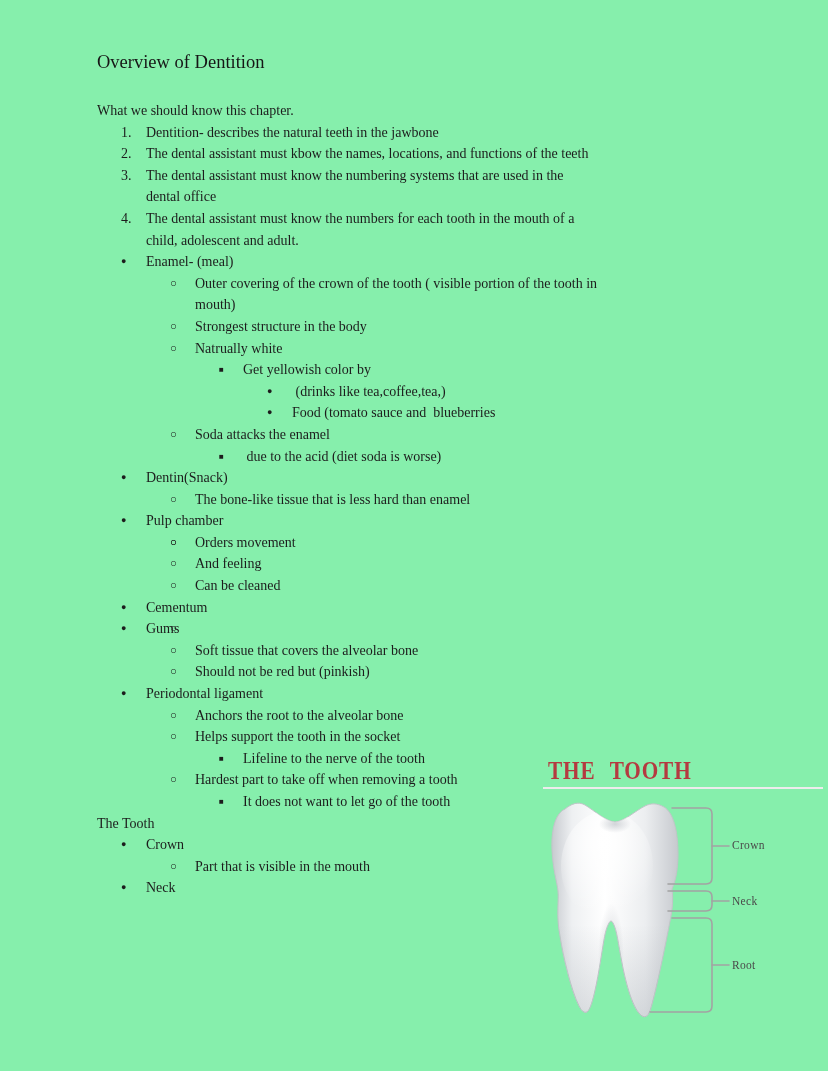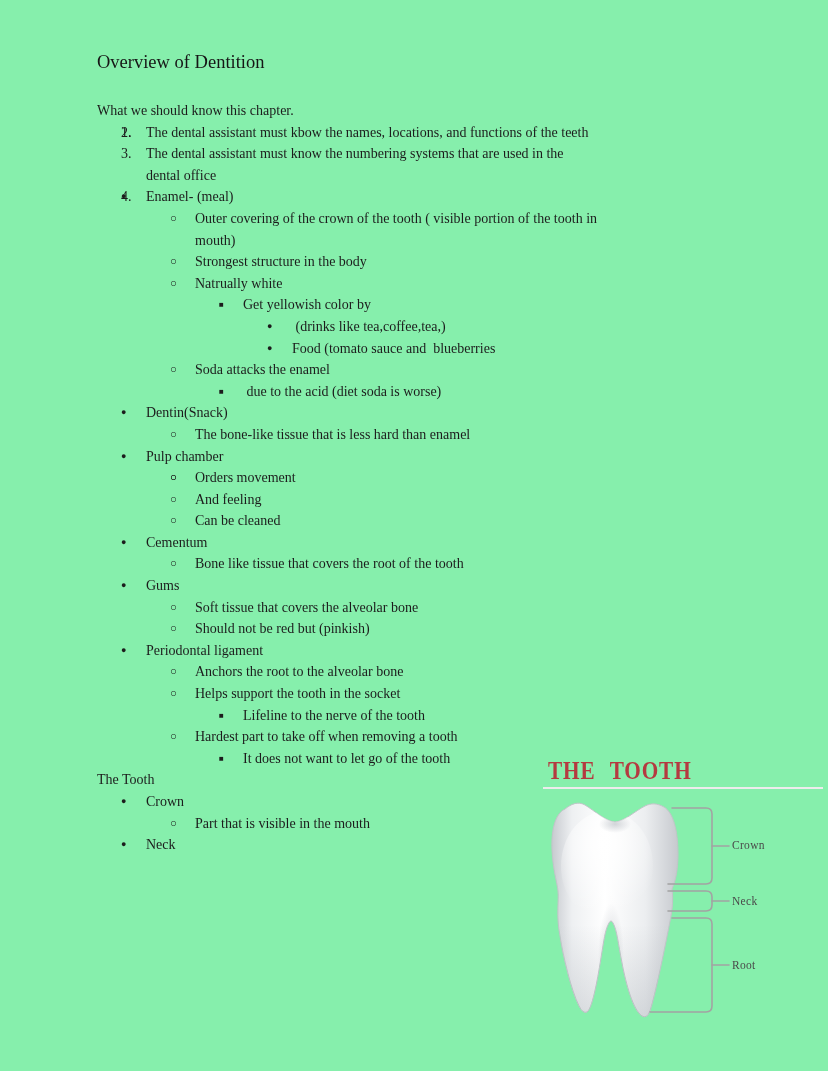--- a/index.html
+++ b/index.html
@@ -85,44 +85,45 @@
 </style>
 </head>
 <body>
 
 <div class="page">
 
   <div class="doc" style="color: rgb(28, 28, 28);">
     <div class="doc-title">Overview of Dentition</div>
     <div id="doc-blocks">
         <div class="block paragraph"><span>What we should know this chapter.</span></div>
-        <div class="block numbered"><span class="marker num">1.</span></div>
+        <div class="block numbered"><span class="marker num">1.</span><span>Dentition- describes the natural teeth in the jawbone</span></div>
         <div class="block numbered"><span class="marker num">2.</span><span>The dental assistant must kbow the names, locations, and functions of the teeth</span></div>
         <div class="block numbered"><span class="marker num">3.</span><span>The dental assistant must know the numbering systems that are used in the
 dental office</span></div>
-        <div class="block numbered"><span class="marker num">4.</span></div>
+        <div class="block numbered"><span class="marker num">4.</span><span>The dental assistant must know the numbers for each tooth in the mouth of a
+child, adolescent and adult.</span></div>
         <div class="block bullet lvl1"><span class="marker disc">●</span><span>Enamel- (meal)</span></div>
         <div class="block bullet lvl2"><span class="marker circle">○</span><span>Outer covering of the crown of the tooth ( visible portion of the tooth in
 mouth)</span></div>
         <div class="block bullet lvl2"><span class="marker circle">○</span><span>Strongest structure in the body</span></div>
         <div class="block bullet lvl2"><span class="marker circle">○</span><span>Natrually white</span></div>
         <div class="block bullet lvl3"><span class="marker square">■</span><span>Get yellowish color by</span></div>
         <div class="block bullet lvl4"><span class="marker disc">●</span><span> (drinks like tea,coffee,tea,)</span></div>
         <div class="block bullet lvl4"><span class="marker disc">●</span><span>Food (tomato sauce and  blueberries</span></div>
         <div class="block bullet lvl2"><span class="marker circle">○</span><span>Soda attacks the enamel</span></div>
         <div class="block bullet lvl3"><span class="marker square">■</span><span> due to the acid (diet soda is worse)</span></div>
         <div class="block bullet lvl1"><span class="marker disc">●</span><span>Dentin(Snack)</span></div>
         <div class="block bullet lvl2"><span class="marker circle">○</span><span>The bone-like tissue that is less hard than enamel</span></div>
         <div class="block bullet lvl1"><span class="marker disc">●</span><span>Pulp chamber</span></div>
         <div class="block bullet lvl2"><span class="marker circle">○</span></div>
         <div class="block bullet lvl2"><span class="marker circle">○</span><span>Orders movement</span></div>
         <div class="block bullet lvl2"><span class="marker circle">○</span><span>And feeling</span></div>
         <div class="block bullet lvl2"><span class="marker circle">○</span><span>Can be cleaned</span></div>
         <div class="block bullet lvl1"><span class="marker disc">●</span><span>Cementum</span></div>
-        <div class="block bullet lvl2"><span class="marker circle">○</span><span>Bone like tissue that covers the root of the tooth</span></div>
+        <div class="block bullet lvl2"><span class="marker circle">○</span></div>
         <div class="block bullet lvl1"><span class="marker disc">●</span><span>Gums</span></div>
         <div class="block bullet lvl2"><span class="marker circle">○</span><span>Soft tissue that covers the alveolar bone</span></div>
         <div class="block bullet lvl2"><span class="marker circle">○</span><span>Should not be red but (pinkish)</span></div>
         <div class="block bullet lvl1"><span class="marker disc">●</span><span>Periodontal ligament</span></div>
         <div class="block bullet lvl2"><span class="marker circle">○</span><span>Anchors the root to the alveolar bone</span></div>
         <div class="block bullet lvl2"><span class="marker circle">○</span><span>Helps support the tooth in the socket</span></div>
         <div class="block bullet lvl3"><span class="marker square">■</span><span>Lifeline to the nerve of the tooth</span></div>
         <div class="block bullet lvl2"><span class="marker circle">○</span><span>Hardest part to take off when removing a tooth</span></div>
         <div class="block bullet lvl3"><span class="marker square">■</span><span>It does not want to let go of the tooth</span></div>
         <div class="block paragraph"><span>The Tooth</span></div>

